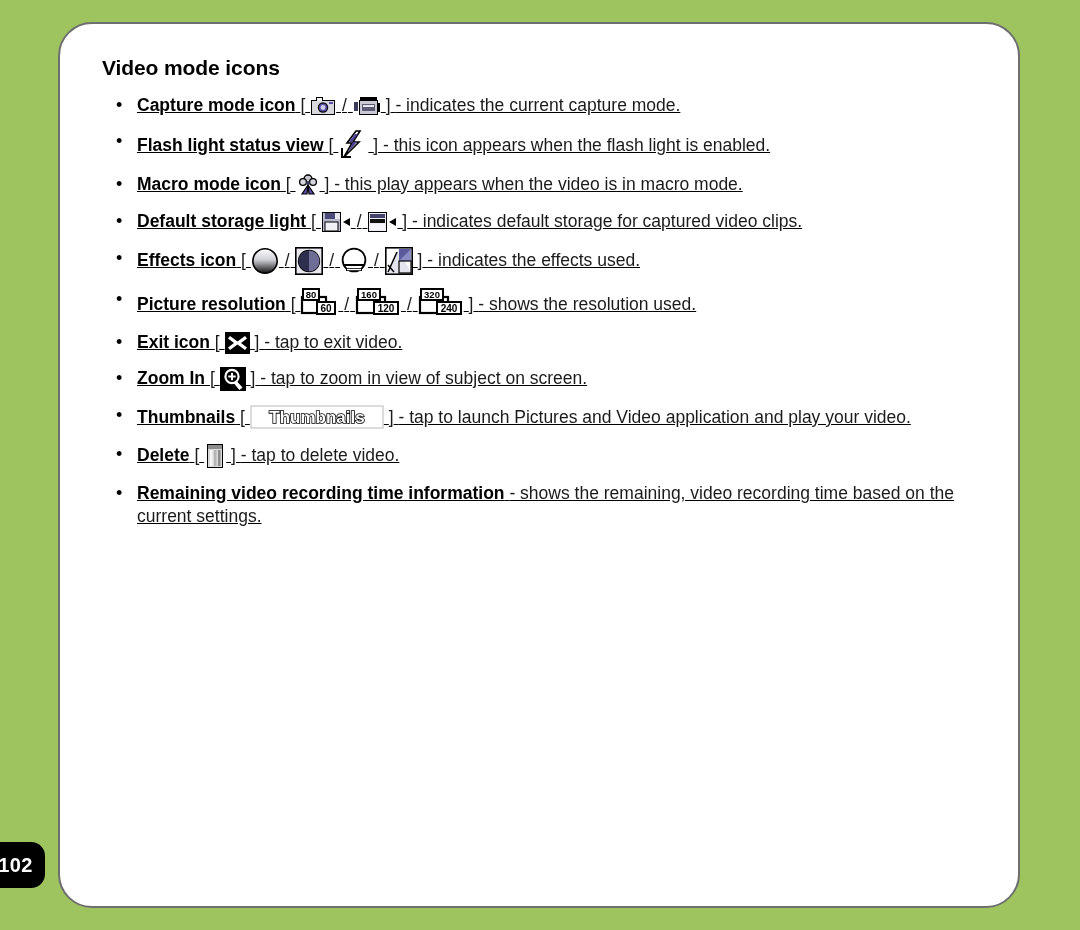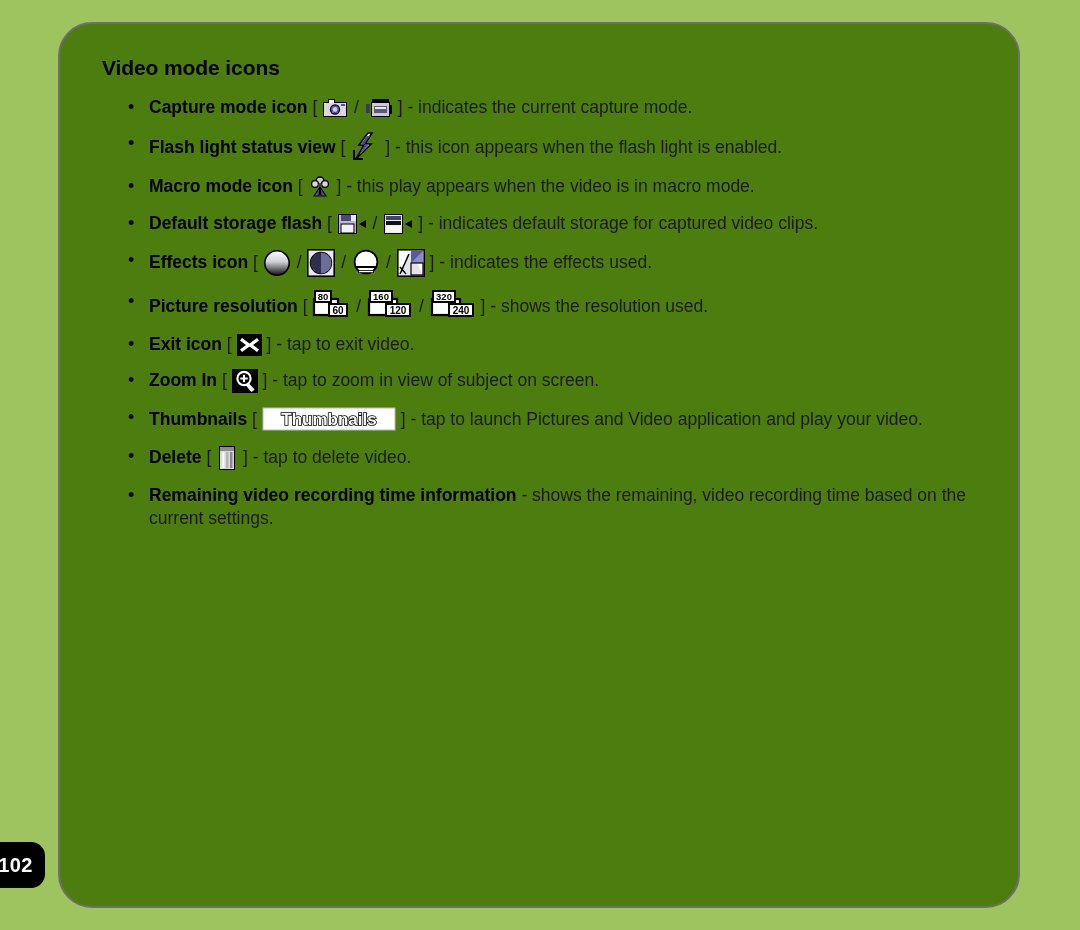--- a/index.html
+++ b/index.html
@@ -15,21 +15,21 @@
     position: relative;
   }
 
   
   #page-panel {
     position: absolute;
     left: 58px;
     top: 22px;
     width: 962px;
     height: 886px;
-    background: #4d7c0f;
+    background: #ffffff;
     border: 2px solid #6f6f6f;
     border-radius: 34px;
     box-sizing: border-box;
   }
 
   
   #page-number {
     position: absolute;
     left: -60px;
     top: 842px;
@@ -58,22 +58,23 @@
   h1.section-title {
     font-size: 21px;
     font-weight: bold;
     color: #000;
     margin: 0 0 14px 2px;
     letter-spacing: -0.1px;
   }
 
   ul.bullets {
     list-style: none;
-    margin: 16px;
+    margin: 4px;
     padding: 0;
+    text-decoration: underline;
   }
   ul.bullets > li {
     position: relative;
     padding-left: 33px;
     margin-bottom: 13px;
     font-size: 17.5px;
     line-height: 1.30;
     color: #1b1b1b;
   }
   ul.bullets > li::before {
@@ -165,21 +166,21 @@
             <circle cx="12" cy="10" r="2" fill="#3a3a5a"></circle>
             <path d="M12 12 L6 21 L11 21 Z" fill="#5b4ea8" stroke="#000" stroke-width="1.2"></path>
             <path d="M12 12 L18 21 L13 21 Z" fill="#5b4ea8" stroke="#000" stroke-width="1.2"></path>
           </svg>
         </span>
         <span class="bracket">]</span>
         <span>- this play appears when the video is in macro mode.</span>
       </li>
 
       <li>
-        <span class="b">Default storage flash</span>
+        <span class="b">Default storage light</span>
         <span class="bracket">[</span>
         <span class="ic" style="vertical-align:-7px">
           <svg width="30" height="24" viewBox="0 0 30 24">
             <rect x="1" y="2" width="19" height="20" fill="#000"></rect>
             <rect x="2" y="3" width="17" height="18" fill="#b9b9cc"></rect>
             <rect x="4" y="3" width="10" height="6" fill="#4a4a78"></rect>
             <rect x="14" y="3" width="5" height="6" fill="#e8e8ee"></rect>
             <rect x="4" y="12" width="13" height="9" fill="#f0f0f5" stroke="#000" stroke-width="1"></rect>
             <path d="M29 8 L22 12 L29 16 Z" fill="#000"></path>
           </svg>

